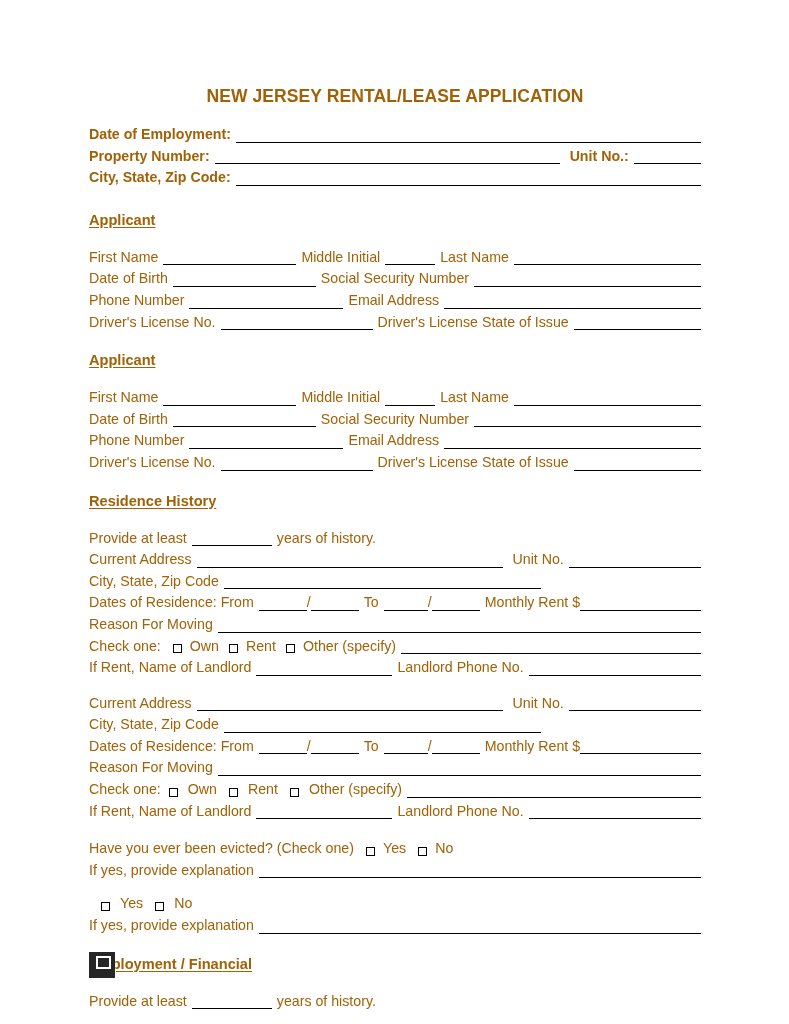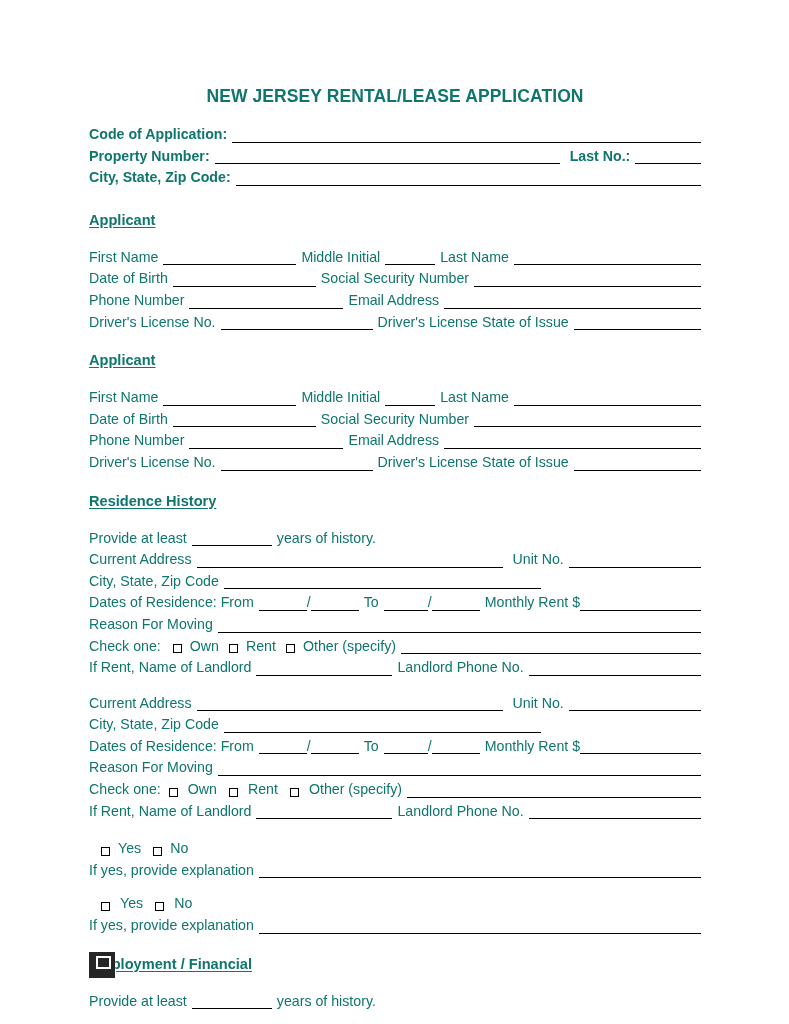--- a/index.html
+++ b/index.html
@@ -6,21 +6,21 @@
     margin: 0;
     padding: 0;
     background: #ffffff;
   }
   .page {
     position: relative;
     width: 789px;
     height: 1024px;
     background: #ffffff;
     font-family: "Liberation Sans", sans-serif;
-    color: #0f766e;
+    color: #a16207;
     overflow: hidden;
   }
   .content {
     position: absolute;
     left: 89px;
     top: 0;
     width: 612px;
   }
 
   
@@ -96,32 +96,32 @@
 
 <div class="page">
 
   <div class="content">
 
     <div class="doc-title">NEW JERSEY RENTAL/LEASE APPLICATION</div>
 
     <div class="gap-20"></div>
 
     <div class="row bold">
-      <span class="lbl">Code of Application:</span>
+      <span class="lbl">Date of Employment:</span>
       <span class="sp"></span>
       <span class="blank grow"></span>
     </div>
     <div class="gap-6"></div>
 
     <div class="row bold">
       <span class="lbl">Property Number:</span>
       <span class="sp"></span>
       <span class="blank" style="width:345px"></span>
       <span class="sp" style="width:10px"></span>
-      <span class="lbl">Last No.:</span>
+      <span class="lbl">Unit No.:</span>
       <span class="sp"></span>
       <span class="blank grow"></span>
     </div>
     <div class="gap-6"></div>
 
     <div class="row bold">
       <span class="lbl">City, State, Zip Code:</span>
       <span class="sp"></span>
       <span class="blank grow"></span>
     </div>
@@ -389,20 +389,21 @@
       <span class="blank" style="width:136px"></span>
       <span class="sp"></span>
       <span class="lbl">Landlord Phone No.</span>
       <span class="sp"></span>
       <span class="blank grow"></span>
     </div>
 
     <div class="gap-22"></div>
 
     <div class="row">
+      <span class="lbl">Have you ever been evicted? (Check one)</span>
       <span class="sp" style="width:12px"></span>
       <span class="cbox"></span>
       <span class="sp" style="width:8px"></span>
       <span class="lbl">Yes</span>
       <span class="sp" style="width:12px"></span>
       <span class="cbox"></span>
       <span class="sp" style="width:8px"></span>
       <span class="lbl">No</span>
     </div>
     <div class="gap-6"></div>

